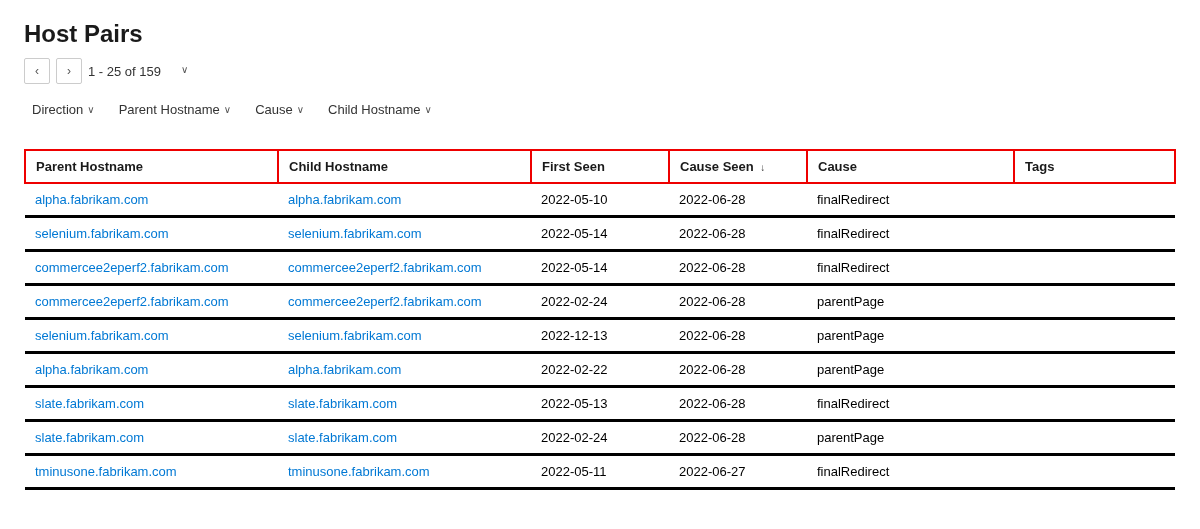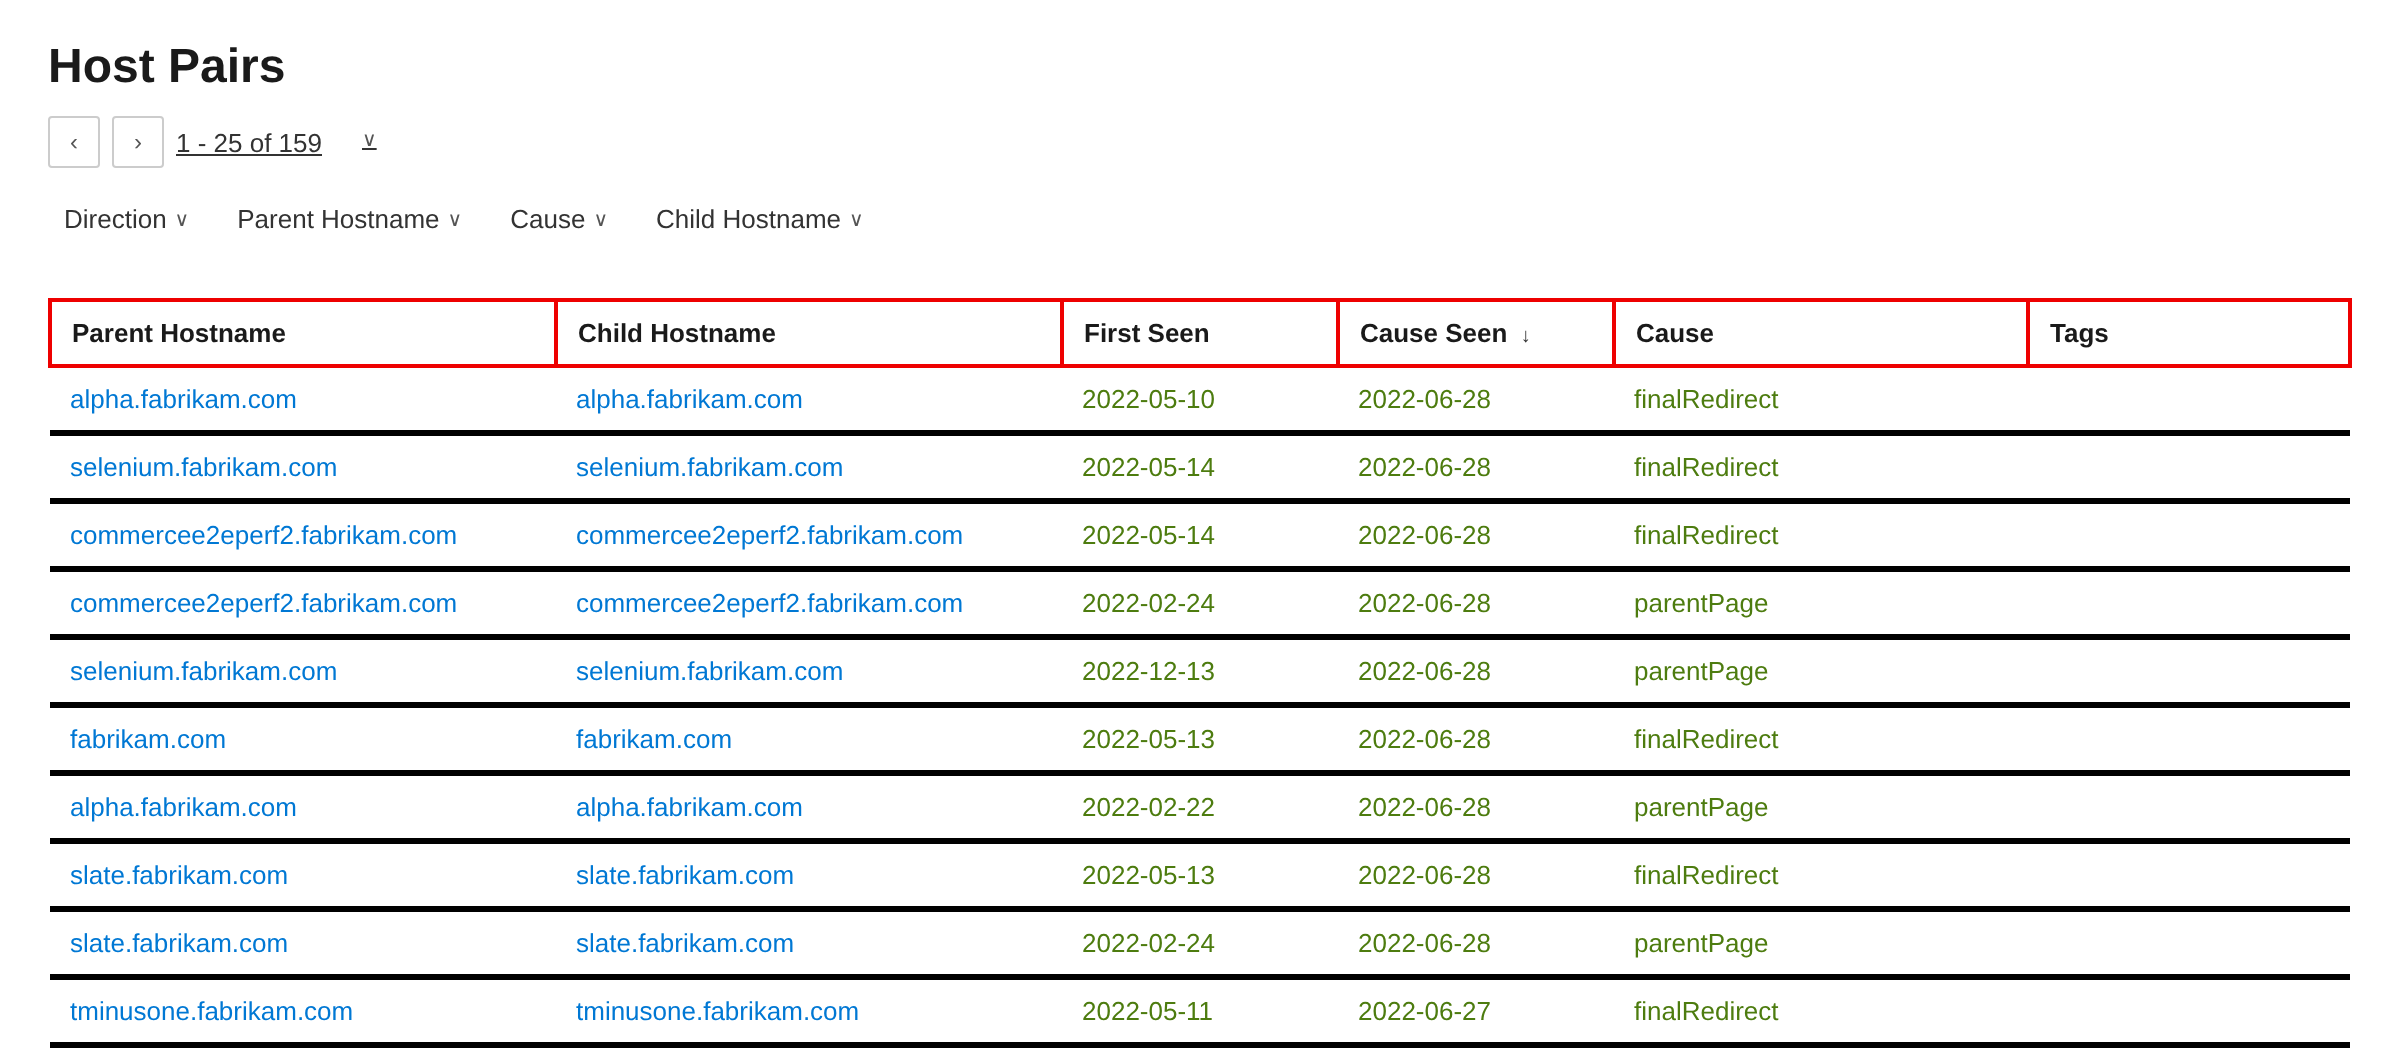--- a/index.html
+++ b/index.html
@@ -34,21 +34,20 @@
       border-radius: 2px;
       color: #555;
       font-size: 12px;
     }
     .page-info {
       font-size: 13px;
       color: #333;
       display: flex;
       align-items: flex-start;
       gap: 20px;
-      text-decoration: underline;
     }
     .chevron-down {
       font-size: 10px;
       color: #555;
     }
     .filter-row {
       display: flex;
       align-items: center;
       gap: 8px;
       margin-bottom: 28px;
@@ -88,21 +87,21 @@
       font-size: 10px;
       margin-left: 3px;
       color: #333;
     }
     tbody tr {
       border-bottom: 3px solid #000000;
     }
     td {
       padding: 8px 10px;
       font-size: 13px;
-      color: #4d7c0f;
+      color: #000000;
       white-space: nowrap;
     }
     td.link-cell {
       color: #0078d4;
       cursor: pointer;
     }
     td.tags-cell { color: #333; }
 
     .col-parent { width: 22%; }
     .col-child  { width: 22%; }
@@ -203,28 +202,20 @@
       </tr>
       <tr>
         <td class="link-cell col-parent">selenium.fabrikam.com</td>
         <td class="link-cell col-child">selenium.fabrikam.com</td>
         <td class="col-first">2022-12-13</td>
         <td class="col-last">2022-06-28</td>
         <td class="col-cause">parentPage</td>
         <td class="col-tags tags-cell"></td>
       </tr>
       <tr>
-        <td class="link-cell col-parent">fabrikam.com</td>
-        <td class="link-cell col-child">fabrikam.com</td>
-        <td class="col-first">2022-05-13</td>
-        <td class="col-last">2022-06-28</td>
-        <td class="col-cause">finalRedirect</td>
-        <td class="col-tags tags-cell"></td>
-      </tr>
-      <tr>
         <td class="link-cell col-parent">alpha.fabrikam.com</td>
         <td class="link-cell col-child">alpha.fabrikam.com</td>
         <td class="col-first">2022-02-22</td>
         <td class="col-last">2022-06-28</td>
         <td class="col-cause">parentPage</td>
         <td class="col-tags tags-cell"></td>
       </tr>
       <tr>
         <td class="link-cell col-parent">slate.fabrikam.com</td>
         <td class="link-cell col-child">slate.fabrikam.com</td>

